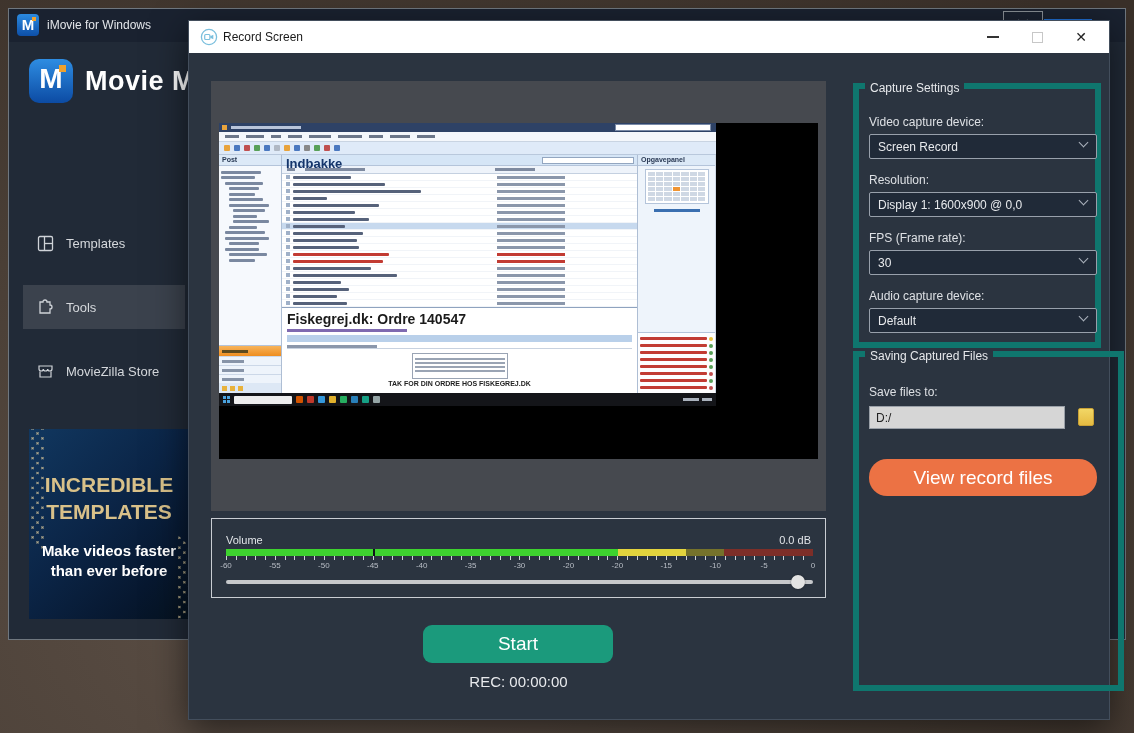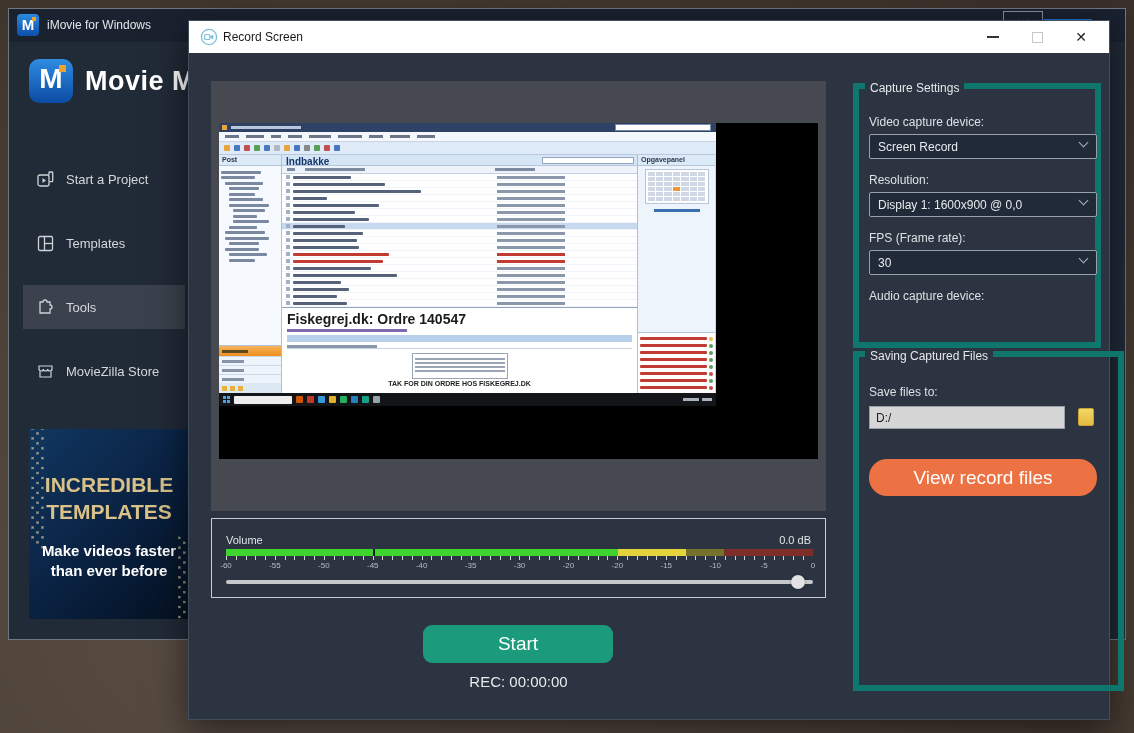--- a/index.html
+++ b/index.html
@@ -83,21 +83,21 @@
   .ol-tree i { display:block; height:3px; background:#7a88a0; margin:2.5px 0; border-radius:1px; }
   .ol-nav { border-top:1px solid #b4c4da; }
   .ol-nav .hot { height:10px; background:linear-gradient(180deg,#f7b45c,#ee8d1f); display:flex; align-items:center; padding:0 3px; }
   .ol-nav .hot i, .ol-nav .row i { display:block; height:3px; width:26px; background:#5d4a1e; }
   .ol-nav .row { height:9px; background:#eef4fb; border-top:1px solid #ccd8e8; display:flex; align-items:center; padding:0 3px; }
   .ol-nav .row i { background:#8794a8; width:22px; }
   .ol-nav .foot { height:10px; background:#dde8f5; display:flex; gap:3px; align-items:center; padding:0 3px; }
   .ol-nav .foot i { width:5px; height:5px; background:#e8b23c; }
   .ol-center { width:355px; display:flex; flex-direction:column; background:#fff; }
   .ol-list-hdr { height:11px; background:#d5e5f6; border-bottom:1px solid #b4c4da; position:relative; }
-  .ol-list-title { position:absolute; left:4px; top:1px; font-size:10px; font-weight:bold; color:#14356b; }
+  .ol-list-title { position:absolute; left:4px; top:1px; font-size:13px; font-weight:bold; color:#14356b; }
   .ol-list-search { position:absolute; right:3px; top:1.5px; width:92px; height:7px; background:#fff; border:1px solid #93a6c0; }
   .ol-col-hdr { height:8px; background:#eef3fa; border-bottom:1px solid #c4d0e0; display:flex; gap:10px; align-items:center; padding:0 5px; }
   .ol-col-hdr i { display:block; height:3px; background:#7e8aa0; }
   .ol-rows { flex:1; overflow:hidden; }
   .ol-row { height:7px; display:flex; align-items:center; padding:0 4px; border-bottom:1px solid #f1f4f8; position:relative; }
   .ol-row .ic { width:4px; height:4px; background:#9fb0c8; margin-right:3px; flex:0 0 auto; }
   .ol-row .tx { height:3px; background:#56627a; border-radius:1px; }
   .ol-row .dt { position:absolute; left:215px; width:68px; height:3px; background:#8b97ab; }
   .ol-row.red .tx, .ol-row.red .dt { background:#c23b33; }
   .ol-row.sel { background:#c7d9ee; }
@@ -194,28 +194,20 @@
     </div>
     <div class="tb-blue-strip"></div>
   </div>
 
   <div class="logo-big">
     <span class="m">M</span>
     <span class="dot"></span>
   </div>
   <div class="logo-text">Movie Maker</div>
 
-  <div class="side-item" style="top:148px;">
-    <svg width="17" height="17" viewBox="0 0 17 17">
-      <rect x="1" y="4" width="11" height="11" rx="2" fill="none" stroke="#cfd3d8" stroke-width="1.3"></rect>
-      <path d="M12 4 L12 1.5 Q12 1 12.5 1 L15 1 Q15.7 1 15.7 1.7 L15.7 10 Q15.7 10.7 15 10.7 L12.5 10.7" fill="none" stroke="#cfd3d8" stroke-width="1.3"></path>
-      <path d="M5.5 7 L9 9.5 L5.5 12 Z" fill="#cfd3d8"></path>
-    </svg>
-    <span>Start a Project</span>
-  </div>
   <div class="side-item" style="top:212px;">
     <svg width="17" height="17" viewBox="0 0 17 17">
       <rect x="1.5" y="1.5" width="14" height="14" rx="1.5" fill="none" stroke="#cfd3d8" stroke-width="1.3"></rect>
       <line x1="7.5" y1="1.5" x2="7.5" y2="15.5" stroke="#cfd3d8" stroke-width="1.3"></line>
       <line x1="7.5" y1="8.5" x2="15.5" y2="8.5" stroke="#cfd3d8" stroke-width="1.3"></line>
     </svg>
     <span>Templates</span>
   </div>
   <div class="side-item" style="top:340px;">
     <svg width="17" height="17" viewBox="0 0 17 17">
@@ -618,20 +610,24 @@
     <div class="dropdown" style="top:103px">
       <span>Display 1: 1600x900 @ 0,0</span>
       <span class="chev"></span>
     </div>
     <div class="fld-label" style="top:142px">FPS (Frame rate):</div>
     <div class="dropdown" style="top:161px">
       <span>30</span>
       <span class="chev"></span>
     </div>
     <div class="fld-label" style="top:200px">Audio capture device:</div>
+    <div class="dropdown" style="top:219px">
+      <span>Default</span>
+      <span class="chev"></span>
+    </div>
   </div>
 
   <div class="groupbox gb-saving">
     <div class="gb-legend">Saving Captured Files</div>
     <div class="fld-label" style="top:28px">Save files to:</div>
     <input class="path-input" value="D:/" style="">
     <button class="folder-btn">
       <div class="folder-shape"></div>
     </button>
     <button class="view-files-btn">View record files</button>

